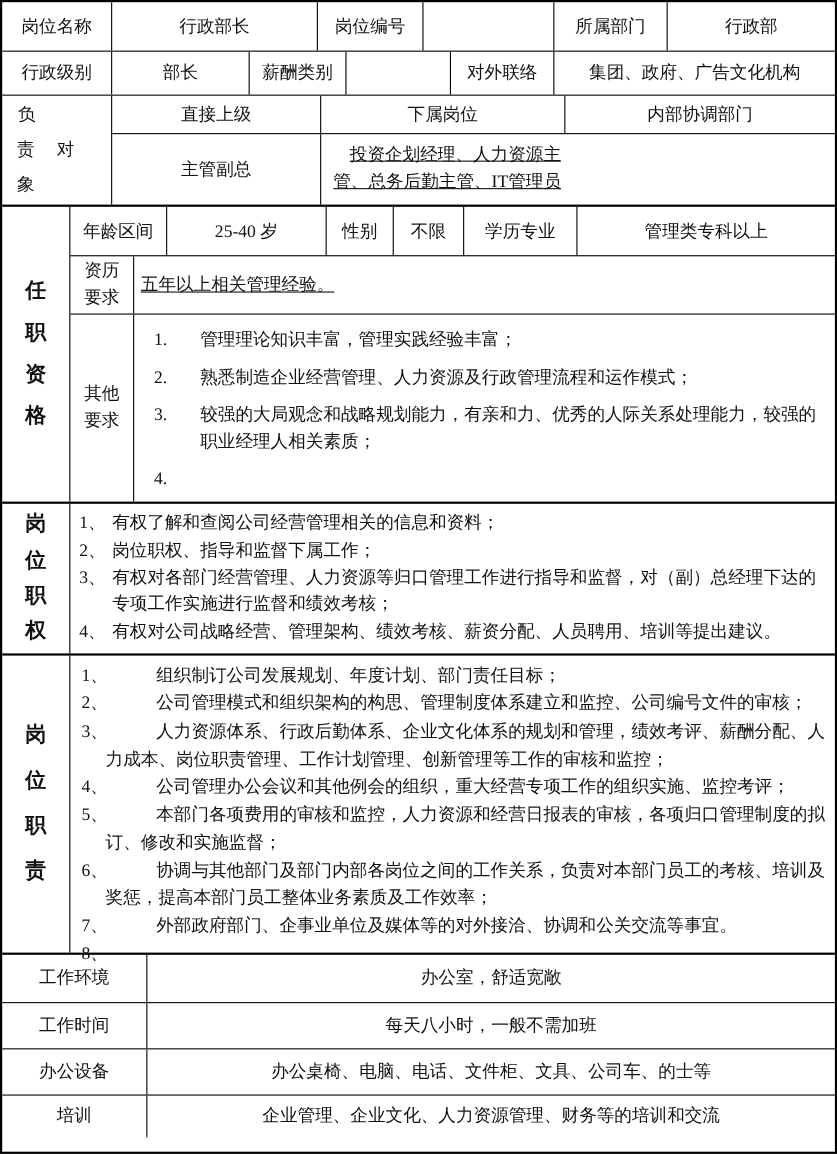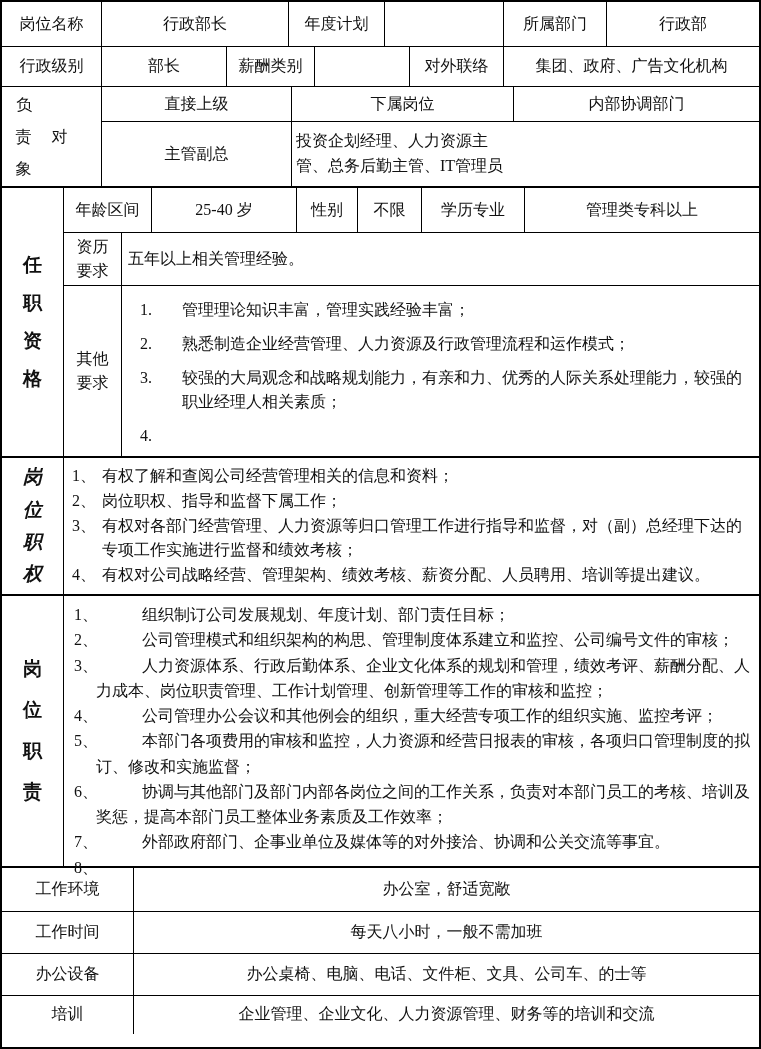--- a/index.html
+++ b/index.html
@@ -18,21 +18,21 @@
   }
   .row { display: flex; border-bottom: 1px solid #000; }
   .row.thick { border-bottom-width: 2px; }
   .row:last-child { border-bottom: none; }
   .cell {
     border-right: 1px solid #000;
     display: flex; align-items: center; justify-content: center;
     text-align: center; padding: 2px 4px;
   }
   .cell:last-child { border-right: none; }
-  .cell.left { justify-content: flex-start; text-align: left; }
+  .cell.left { justify-content: flex-start; text-align: right; text-decoration: underline; }
   .seclabel {
     border-right: 1px solid #000;
     display: flex; align-items: center; justify-content: center;
     flex: none;
   }
   .vtext {
     width: 1.3em; word-break: break-all; text-align: center;
     font-weight: bold; font-size: 19px; line-height: 2.0;
   }
   .vtext2 {
@@ -56,21 +56,21 @@
   .muted-empty { min-width: 0; }
 </style>
 </head>
 <body>
 
 <div class="sheet">
 
   <div class="row" style="min-height:45px;">
     <div class="cell" style="width:100px;">岗位名称</div>
     <div class="cell" style="width:187px;">行政部长</div>
-    <div class="cell" style="width:96px;">年度计划</div>
+    <div class="cell" style="width:96px;">岗位编号</div>
     <div class="cell muted-empty" style="width:119px;"></div>
     <div class="cell" style="width:103px;">所属部门</div>
     <div class="cell" style="flex:1;">行政部</div>
   </div>
 
   <div class="row" style="min-height:40px;">
     <div class="cell" style="width:100px;">行政级别</div>
     <div class="cell" style="width:125px;">部长</div>
     <div class="cell" style="width:88px;">薪酬类别</div>
     <div class="cell muted-empty" style="width:95px;"></div>
@@ -137,21 +137,21 @@
 
             <div class="oth-item">
               <span class="num">4.</span>
             </div>
           </div>
       </div>
     </div>
   </div>
 
   <div class="row thick">
-    <div class="seclabel" style="width:62px;font-style:italic;">
+    <div class="seclabel" style="width:62px;">
       <div class="vtext" style="line-height:1.7;">岗位职权</div>
     </div>
     <div class="list auth-list" style="min-height:110px; padding-top:6px;">
 
         <div class="a-item">
           <span class="num">1、</span>
           <span>有权了解和查阅公司经营管理相关的信息和资料；</span>
         </div>
 
         <div class="a-item">

